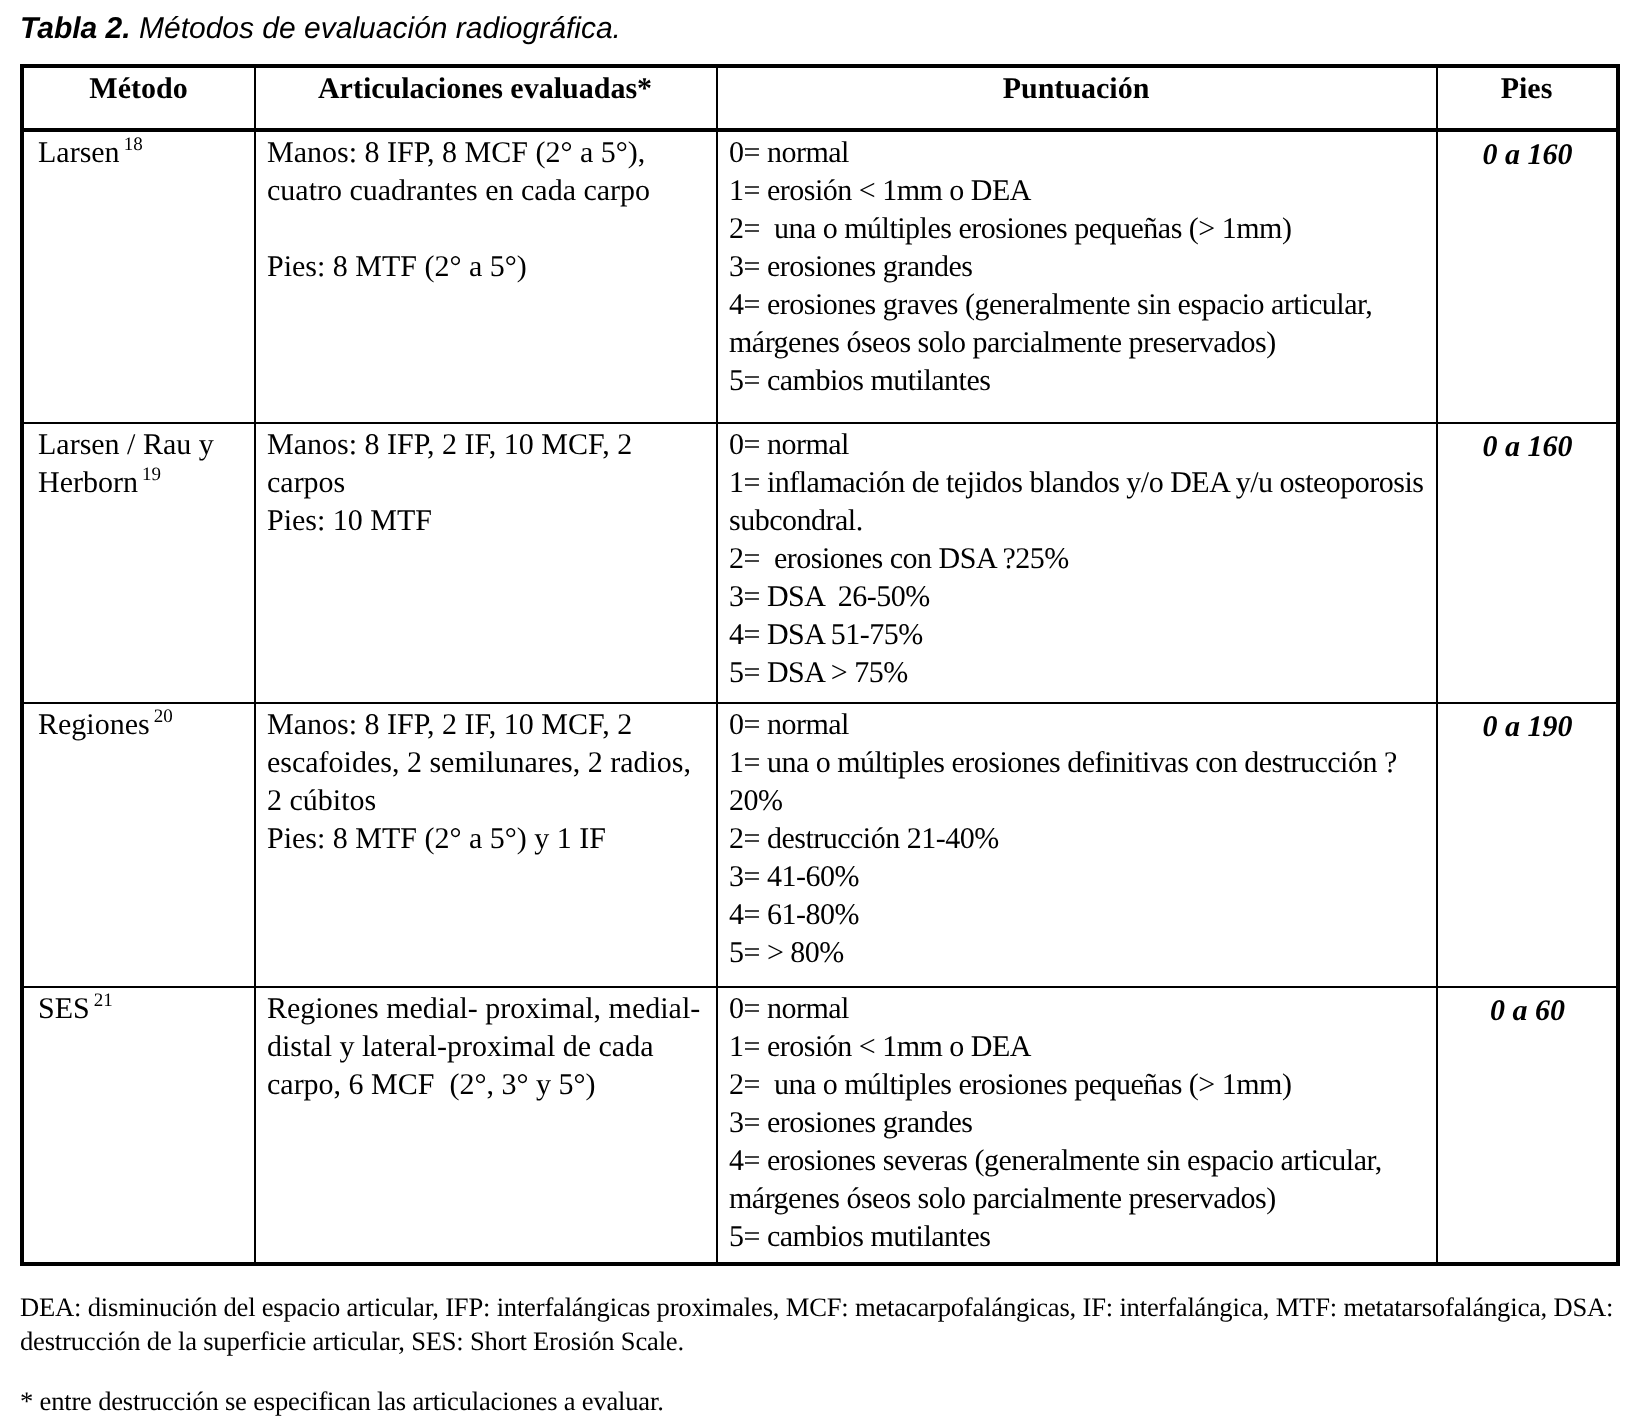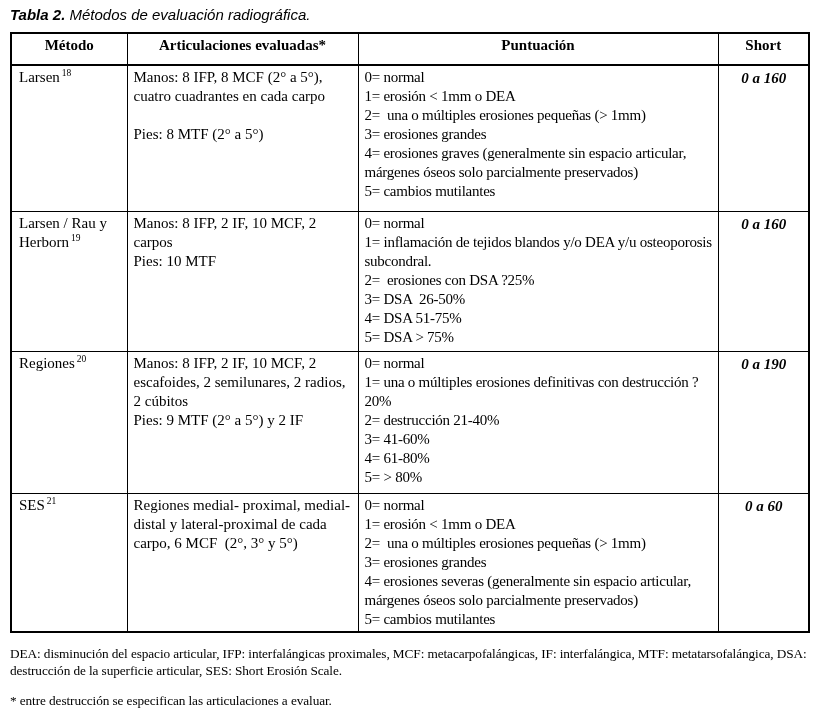--- a/index.html
+++ b/index.html
@@ -98,21 +98,21 @@
       <col class="col-method">
       <col class="col-joints">
       <col class="col-scoring">
       <col class="col-total">
     </colgroup>
     <thead>
       <tr class="header-row">
         <th>Método</th>
         <th>Articulaciones evaluadas*</th>
         <th>Puntuación</th>
-        <th>Short</th>
+        <th>Pies</th>
       </tr>
     </thead>
     <tbody>
       <tr class="r1">
         <td class="method-cell"><span>Larsen</span><sup class="ref">18</sup></td>
         <td class="joints-cell">Manos: 8 IFP, 8 MCF (2° a 5°), cuatro cuadrantes en cada carpo
 
 Pies: 8 MTF (2° a 5°)</td>
         <td class="scoring-cell">0= normal
 1= erosión &lt; 1mm o DEA
@@ -130,21 +130,21 @@
 1= inflamación de tejidos blandos y/o DEA y/u osteoporosis subcondral.
 2=  erosiones con DSA ?25%
 3= DSA  26-50%
 4= DSA 51-75%
 5= DSA &gt; 75%</td>
         <td class="total-cell">0 a 160</td>
       </tr>
       <tr class="r3">
         <td class="method-cell"><span>Regiones</span><sup class="ref">20</sup></td>
         <td class="joints-cell">Manos: 8 IFP, 2 IF, 10 MCF, 2 escafoides, 2 semilunares, 2 radios, 2 cúbitos
-Pies: 9 MTF (2° a 5°) y 2 IF</td>
+Pies: 8 MTF (2° a 5°) y 1 IF</td>
         <td class="scoring-cell">0= normal
 1= una o múltiples erosiones definitivas con destrucción ? 20%
 2= destrucción 21-40%
 3= 41-60%
 4= 61-80%
 5= &gt; 80%</td>
         <td class="total-cell">0 a 190</td>
       </tr>
       <tr class="r4">
         <td class="method-cell"><span>SES</span><sup class="ref">21</sup></td>

